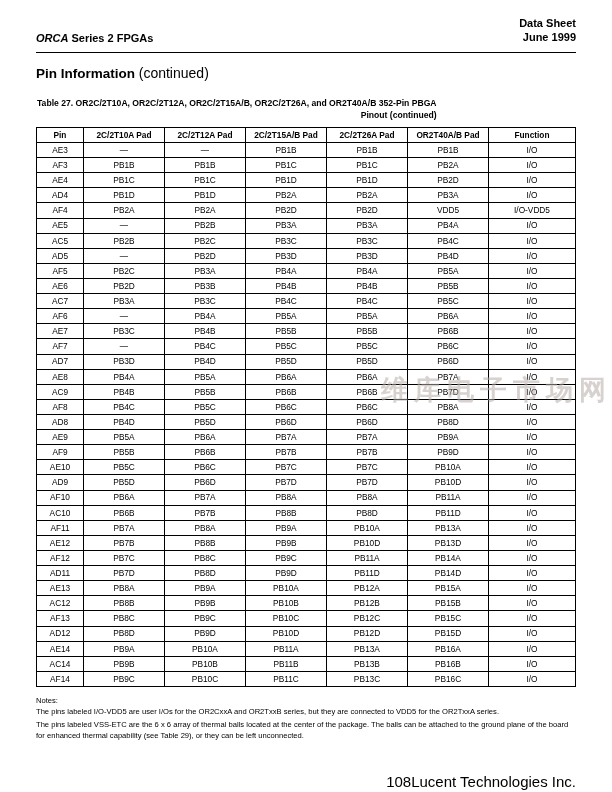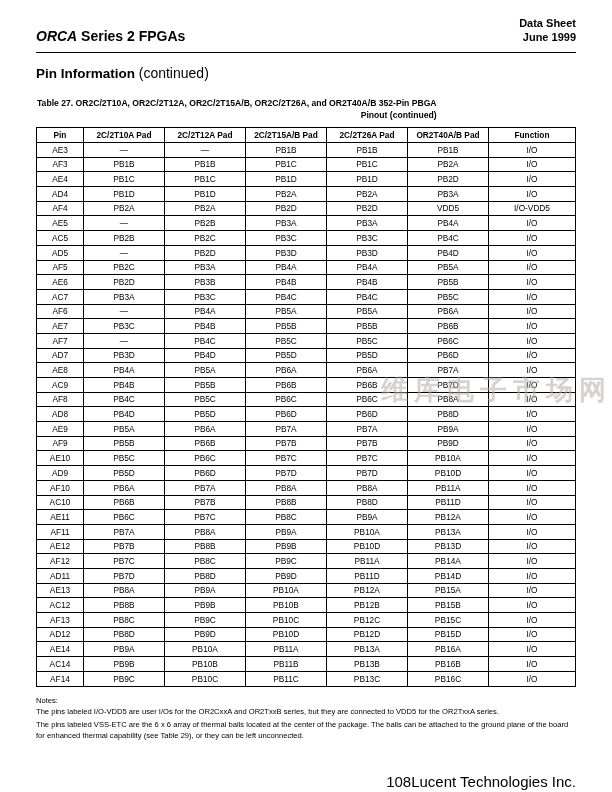--- a/index.html
+++ b/index.html
@@ -16,21 +16,21 @@
   }
   .header {
     position: absolute;
     left: 36px; right: 36px; top: 16px;
     display: flex;
     justify-content: space-between;
     align-items: flex-end;
   }
   .header-left {
     font-weight: bold;
-    font-size: 14px;
+    font-size: 11px;
     padding-bottom: 1px;
   }
   .orca { font-style: italic; }
   .header-right {
     text-align: right;
     font-weight: bold;
     font-size: 11px;
     line-height: 1.3;
   }
   .rule {
@@ -368,29 +368,20 @@
         <tr>
           <td>AC10</td>
           <td>PB6B</td>
           <td>PB7B</td>
           <td>PB8B</td>
           <td>PB8D</td>
           <td>PB11D</td>
           <td>I/O</td>
         </tr>
         <tr>
-          <td>AE11</td>
-          <td>PB6C</td>
-          <td>PB7C</td>
-          <td>PB8C</td>
-          <td>PB9A</td>
-          <td>PB12A</td>
-          <td>I/O</td>
-        </tr>
-        <tr>
           <td>AF11</td>
           <td>PB7A</td>
           <td>PB8A</td>
           <td>PB9A</td>
           <td>PB10A</td>
           <td>PB13A</td>
           <td>I/O</td>
         </tr>
         <tr>
           <td>AE12</td>

